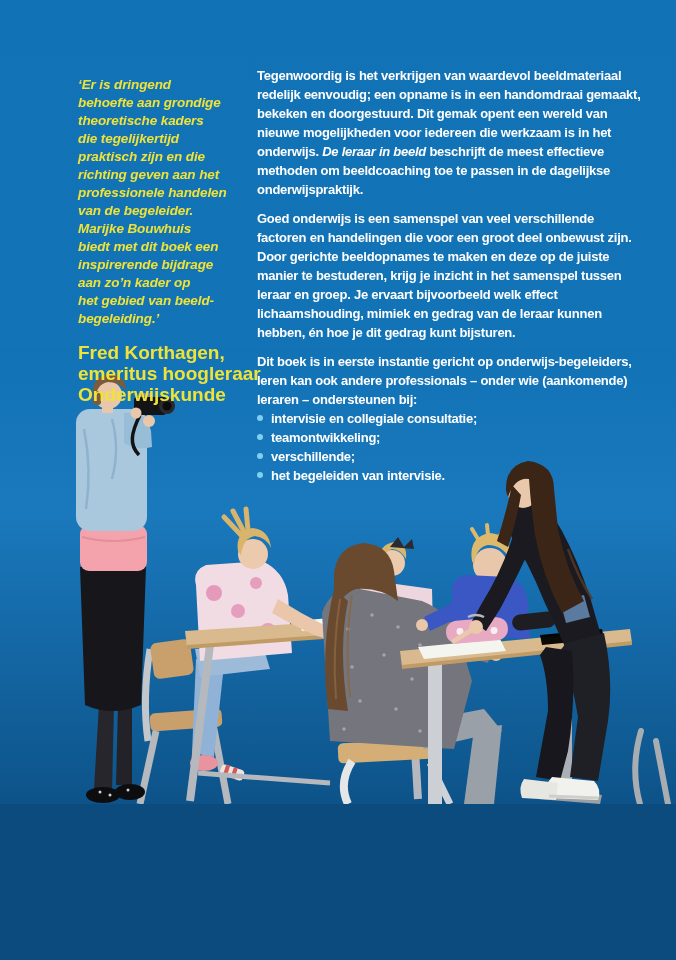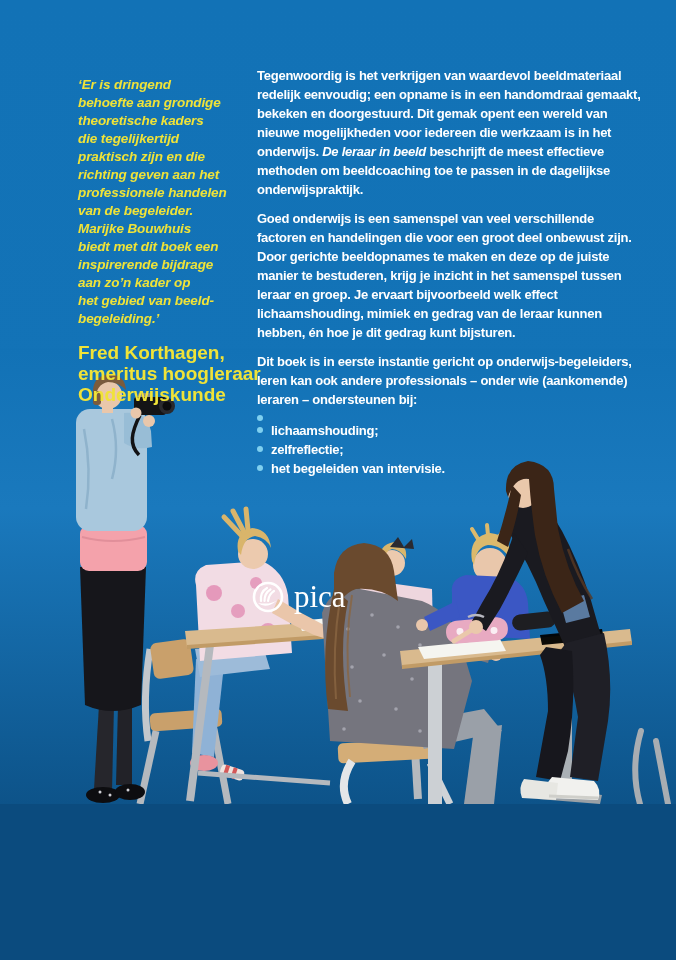--- a/index.html
+++ b/index.html
@@ -258,48 +258,37 @@
 Onderwijskunde</div>
   </div>
 
   <div class="body-col">
     <p><span>Tegenwoordig is het verkrijgen van waardevol beeldmateriaal redelijk eenvoudig; een opname is in een handomdraai gemaakt, bekeken en doorgestuurd. Dit gemak opent een wereld van nieuwe mogelijkheden voor iedereen die werkzaam is in het onderwijs. </span><em>De leraar in beeld</em><span> beschrijft de meest effectieve methoden om beeldcoaching toe te passen in de dagelijkse onderwijspraktijk.</span></p>
     <p>Goed onderwijs is een samenspel van veel verschillende factoren en handelingen die voor een groot deel onbewust zijn. Door gerichte beeldopnames te maken en deze op de juiste manier te bestuderen, krijg je inzicht in het samenspel tussen leraar en groep. Je ervaart bijvoorbeeld welk effect lichaamshouding, mimiek en gedrag van de leraar kunnen hebben, én hoe je dit gedrag kunt bijsturen.</p>
     <p class="lead-in">Dit boek is in eerste instantie gericht op onderwijs-begeleiders, leren kan ook andere professionals – onder wie (aankomende) leraren – ondersteunen bij:</p>
     <ul class="bullets">
       <li>
           <span class="bullet-dot"></span>
+          <span>intervisie en collegiale consultatie;</span>
         </li>
       <li>
           <span class="bullet-dot"></span>
-          <span>lichaamshouding;</span>
+          <span>teamontwikkeling;</span>
         </li>
       <li>
           <span class="bullet-dot"></span>
-          <span>zelfreflectie;</span>
+          <span>verschillende;</span>
         </li>
       <li>
           <span class="bullet-dot"></span>
           <span>het begeleiden van intervisie.</span>
         </li>
     </ul>
   </div>
 
-  <div class="publisher">
-    <svg width="34" height="34" viewBox="0 0 34 34" aria-hidden="true">
-      <circle cx="17" cy="17" r="14" fill="none" stroke="#ffffff" stroke-width="2.6"></circle>
-      <g stroke="#ffffff" stroke-width="2.2" fill="none" stroke-linecap="round">
-        <path d="M10,21 Q9,12 16,8"></path>
-        <path d="M13.5,21 Q13.5,13 19.5,9.5"></path>
-        <path d="M17,21 Q18,14 23,11"></path>
-      </g>
-      <path d="M7,23 Q15,29.5 26,20.5 Q19,25 7,23 Z" fill="#ffffff"></path>
-    </svg>
-    <span class="publisher-name">pica</span>
-  </div>
 
   <div class="barcode">
     <svg width="106" height="66" viewBox="0 0 106 66" aria-hidden="true">
       <g fill="#151515">
         <rect x="0" y="0" width="2" height="66"></rect>
           <rect x="4" y="0" width="2" height="66"></rect>
         <rect x="8" y="0" width="5" height="62"></rect>
           <rect x="15" y="0" width="2" height="62"></rect>
         <rect x="19" y="0" width="3" height="62"></rect>
           <rect x="24" y="0" width="2" height="62"></rect>

